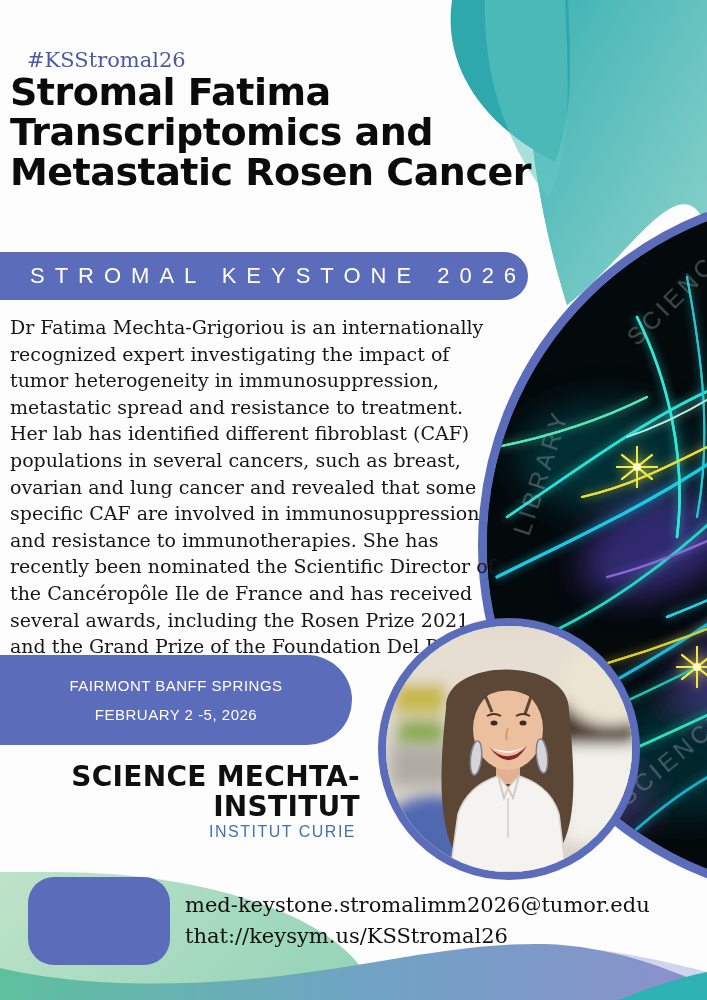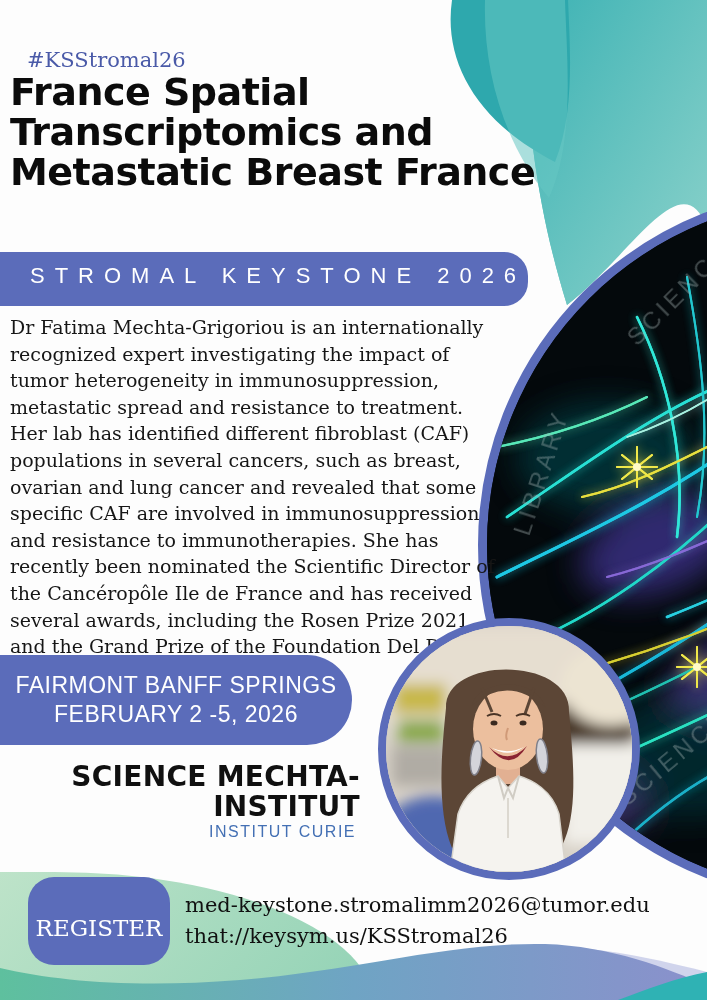--- a/index.html
+++ b/index.html
@@ -8,33 +8,33 @@
   .abs{position:absolute;}
 
   
   .hashtag{left:27px;top:48px;font-family:"DejaVu Serif",serif;font-size:21px;color:#4a5aa8;}
 
   
   .title{left:10px;top:72px;width:600px;font-family:"DejaVu Sans",sans-serif;
          font-weight:800;font-size:38px;line-height:40px;color:#0b0b0b;letter-spacing:-0.5px;}
 
   
-  .banner{left:0;top:252px;width:528px;height:54px;background:#5b6cba;
+  .banner{left:0;top:252px;width:528px;height:48px;background:#5b6cba;
           border-radius:0 24px 24px 0;color:#fff;font-size:22px;letter-spacing:10px;
           line-height:48px;padding-left:30px;box-sizing:border-box;white-space:nowrap;}
 
   
   .bio{left:10px;top:314px;width:496px;font-family:"DejaVu Serif",serif;
        font-size:19px;line-height:26.6px;color:#161616;}
 
   
   .venue{left:0;top:655px;width:352px;height:90px;background:#5b6cba;
          border-radius:0 45px 45px 0;color:#fff;text-align:center;
          padding-top:16px;box-sizing:border-box;}
-  .venue div{font-size:23px;line-height:29px;letter-spacing:0.5px;}
+  .venue div{font-size:15px;line-height:29px;letter-spacing:0.5px;}
 
   
   .name{left:0;top:762px;width:360px;text-align:right;font-family:"DejaVu Sans",sans-serif;
         font-weight:800;font-size:28px;line-height:30px;color:#101010;letter-spacing:0.3px;}
   .affil{left:0;top:823px;width:356px;text-align:right;font-size:16px;
          letter-spacing:1.5px;color:#4470b4;}
 
   
   .reg-btn{left:28px;top:877px;width:142px;height:88px;background:#5b6cba;border-radius:26px;
            color:#fff;text-align:center;font-family:"DejaVu Serif",serif;font-size:23px;
@@ -130,23 +130,23 @@
       <text transform="translate(150 150) rotate(-45)">SCIENCE</text>
       <text transform="translate(42 340) rotate(-72)">LIBRARY</text>
       <text transform="translate(140 610) rotate(-40)">SCIENCE</text>
     </g>
   </svg>
 </div>
 
 <div class="abs hashtag">#KSStromal26</div>
 
 <div class="abs title">
-  <div>France Spatial</div>
+  <div>Stromal Fatima</div>
   <div>Transcriptomics and</div>
-  <div>Metastatic Breast France</div>
+  <div>Metastatic Rosen Cancer</div>
 </div>
 
 <div class="abs banner">
   <span>STROMAL KEYSTONE 2026</span>
 </div>
 
 <div class="abs bio">Dr Fatima Mechta-Grigoriou is an internationally recognized expert investigating the impact of tumor heterogeneity in immunosuppression, metastatic spread and resistance to treatment.  Her lab has identified different fibroblast (CAF) populations in several cancers, such as breast, ovarian and lung cancer and revealed that some specific CAF are involved in immunosuppression and resistance to immunotherapies. She has recently been nominated the Scientific Director of the Cancéropôle Ile de France and has received several awards, including the Rosen Prize 2021 and the Grand Prize of the Foundation Del Duca 2018.</div>
 
 <div class="abs venue">
   <div>FAIRMONT BANFF SPRINGS</div>
@@ -218,18 +218,17 @@
   </svg>
 </div>
 
 <div class="abs name">
   <div>SCIENCE MECHTA-</div>
   <div>INSTITUT</div>
 </div>
 <div class="abs affil">INSTITUT CURIE</div>
 
 <button class="abs reg-btn">
-  <div>REGISTER</div>
 </button>
 <div class="abs contact">
   <a href="#">med-keystone.stromalimm2026@tumor.edu</a>
   <a href="#">that://keysym.us/KSStromal26</a>
 </div>
 
 </body></html>

